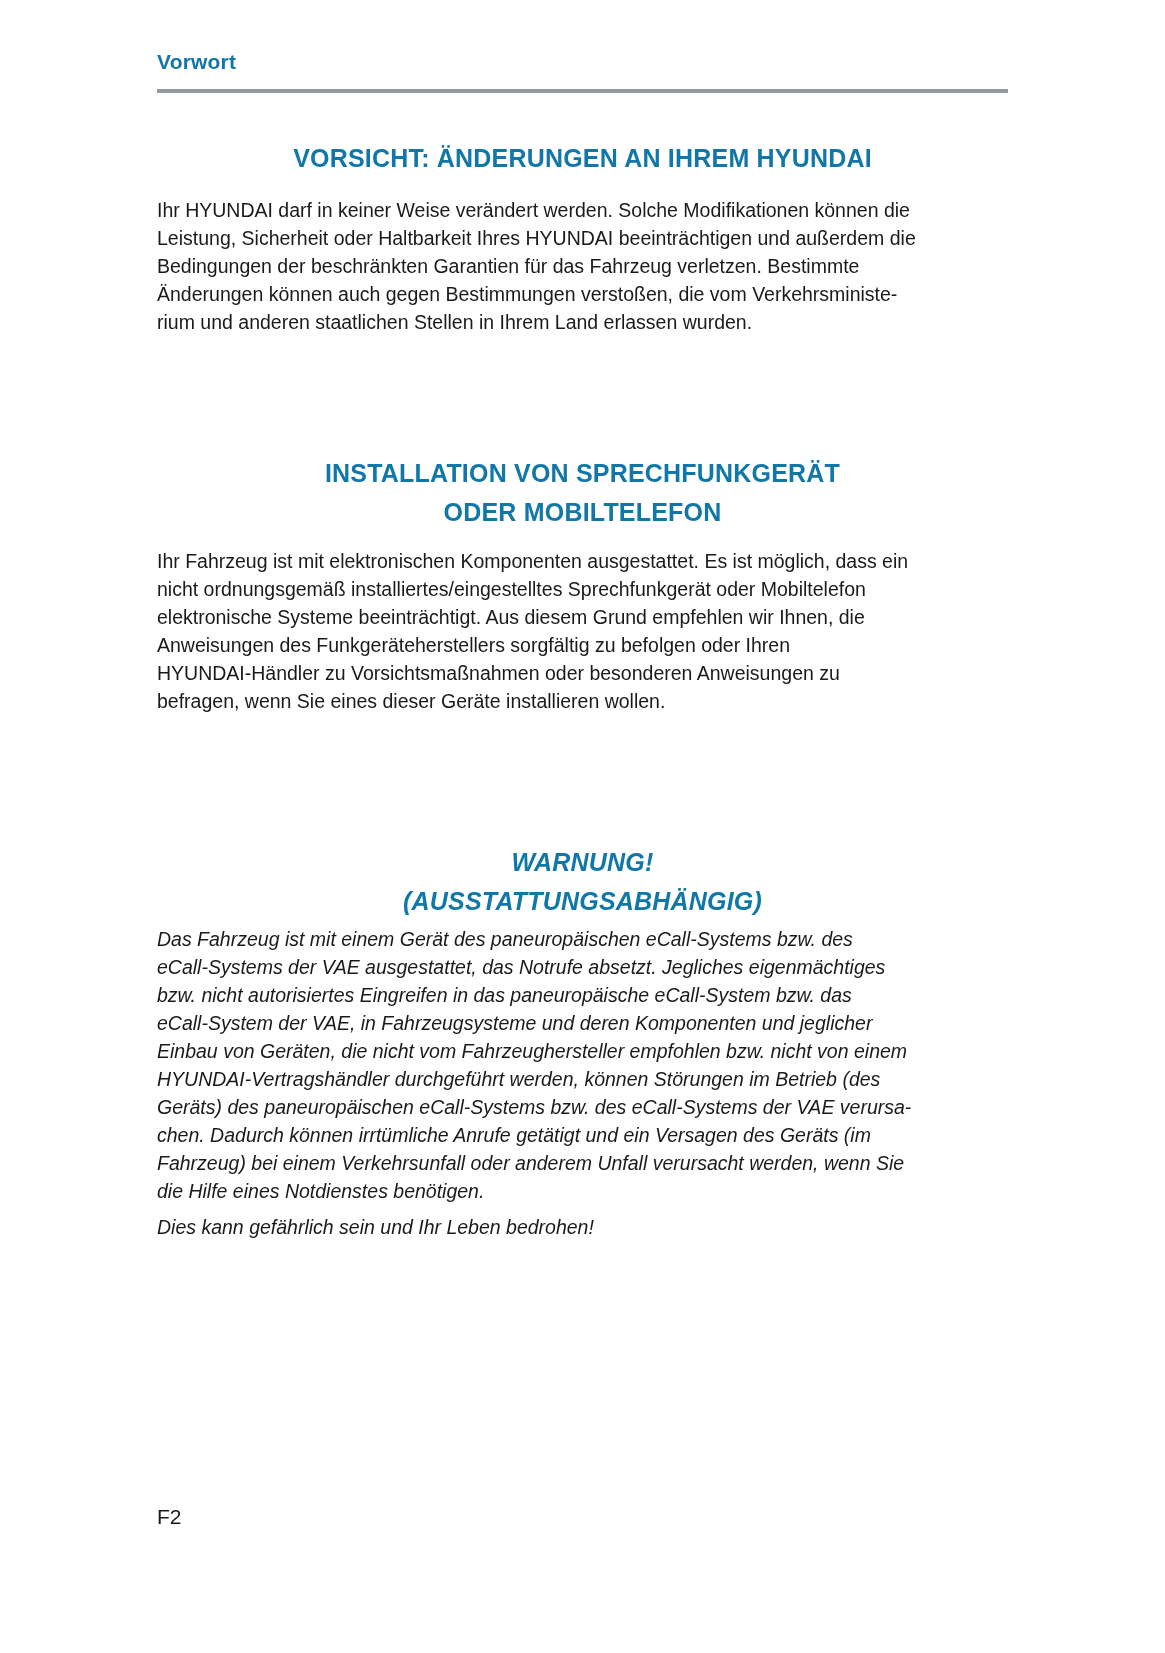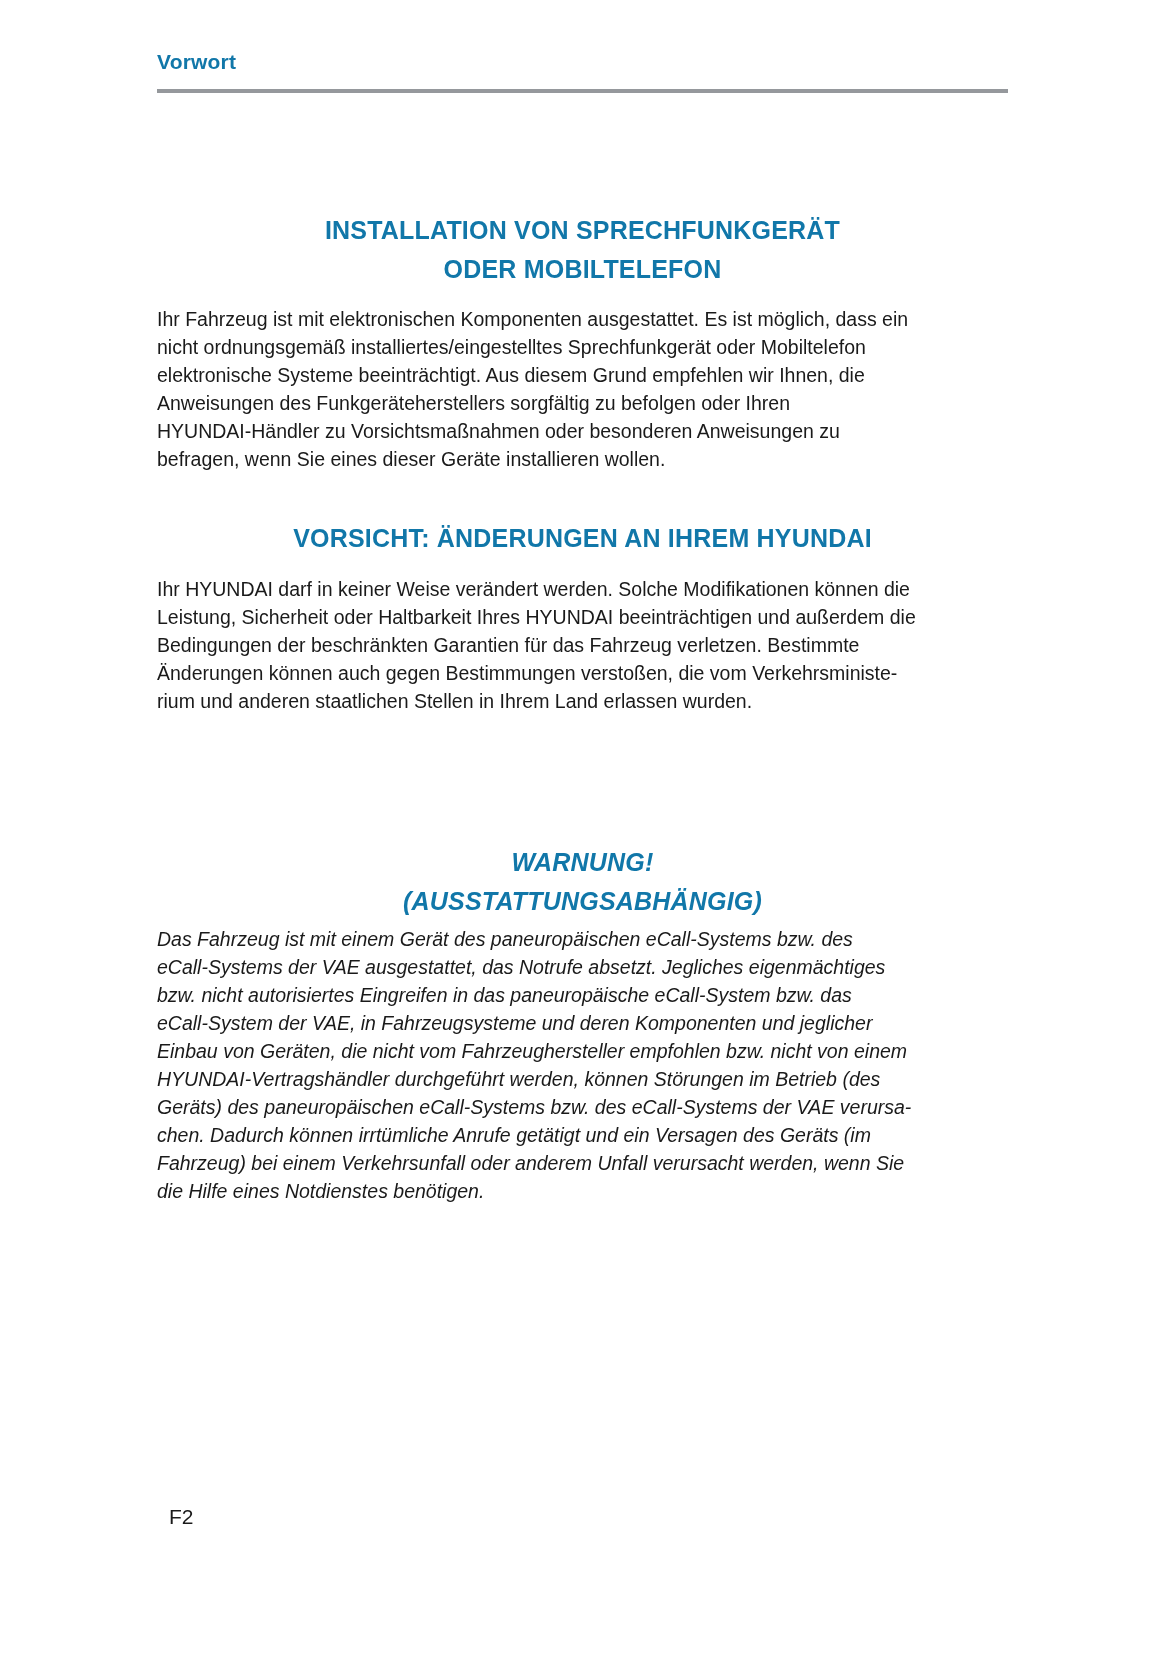--- a/index.html
+++ b/index.html
@@ -48,66 +48,67 @@
   }
   .sec-1 { margin-top: 46px; }
   .sec-1 .body-paragraph { margin-top: 18px; }
   .sec-2 { margin-top: 118px; }
   .sec-2 .body-paragraph { margin-top: 16px; }
   .sec-3 { margin-top: 128px; font-style: italic; }
   .sec-3 .body-paragraph { margin-top: 4px; }
   .sec-3 .body-paragraph + .body-paragraph { margin-top: 8px; }
   .page-number {
     position: absolute;
-    left: 90px;
+    left: 78px;
     top: 1505px;
     font-size: 21px;
     color: var(--text, #1a1a1a);
   }
 </style>
 </head>
 <body>
 
 <div class="page">
 
   <div class="doc-header">
     <div class="doc-header-title">Vorwort</div>
     <div class="header-rule"></div>
   </div>
 
+  <div class="section sec-1">
+    <h1 class="section-title">VORSICHT: ÄNDERUNGEN AN IHREM HYUNDAI</h1>
+    <p class="body-paragraph">Ihr HYUNDAI darf in keiner Weise verändert werden. Solche Modifikationen können die
+Leistung, Sicherheit oder Haltbarkeit Ihres HYUNDAI beeinträchtigen und außerdem die
+Bedingungen der beschränkten Garantien für das Fahrzeug verletzen. Bestimmte
+Änderungen können auch gegen Bestimmungen verstoßen, die vom Verkehrsministe-
+rium und anderen staatlichen Stellen in Ihrem Land erlassen wurden.</p>
+  </div>
+
   <div class="section sec-2">
     <h1 class="section-title">INSTALLATION VON SPRECHFUNKGERÄT
 ODER MOBILTELEFON</h1>
     <p class="body-paragraph">Ihr Fahrzeug ist mit elektronischen Komponenten ausgestattet. Es ist möglich, dass ein
 nicht ordnungsgemäß installiertes/eingestelltes Sprechfunkgerät oder Mobiltelefon
 elektronische Systeme beeinträchtigt. Aus diesem Grund empfehlen wir Ihnen, die
 Anweisungen des Funkgeräteherstellers sorgfältig zu befolgen oder Ihren
 HYUNDAI-Händler zu Vorsichtsmaßnahmen oder besonderen Anweisungen zu
 befragen, wenn Sie eines dieser Geräte installieren wollen.</p>
-  </div>
-
-  <div class="section sec-1">
-    <h1 class="section-title">VORSICHT: ÄNDERUNGEN AN IHREM HYUNDAI</h1>
-    <p class="body-paragraph">Ihr HYUNDAI darf in keiner Weise verändert werden. Solche Modifikationen können die
-Leistung, Sicherheit oder Haltbarkeit Ihres HYUNDAI beeinträchtigen und außerdem die
-Bedingungen der beschränkten Garantien für das Fahrzeug verletzen. Bestimmte
-Änderungen können auch gegen Bestimmungen verstoßen, die vom Verkehrsministe-
-rium und anderen staatlichen Stellen in Ihrem Land erlassen wurden.</p>
   </div>
 
   <div class="section sec-3">
     <h1 class="section-title">WARNUNG!
 (AUSSTATTUNGSABHÄNGIG)</h1>
     <p class="body-paragraph">Das Fahrzeug ist mit einem Gerät des paneuropäischen eCall-Systems bzw. des
 eCall-Systems der VAE ausgestattet, das Notrufe absetzt. Jegliches eigenmächtiges
 bzw. nicht autorisiertes Eingreifen in das paneuropäische eCall-System bzw. das
 eCall-System der VAE, in Fahrzeugsysteme und deren Komponenten und jeglicher
 Einbau von Geräten, die nicht vom Fahrzeughersteller empfohlen bzw. nicht von einem
 HYUNDAI-Vertragshändler durchgeführt werden, können Störungen im Betrieb (des
 Geräts) des paneuropäischen eCall-Systems bzw. des eCall-Systems der VAE verursa-
 chen. Dadurch können irrtümliche Anrufe getätigt und ein Versagen des Geräts (im
 Fahrzeug) bei einem Verkehrsunfall oder anderem Unfall verursacht werden, wenn Sie
 die Hilfe eines Notdienstes benötigen.</p>
+    <p class="body-paragraph">Dies kann gefährlich sein und Ihr Leben bedrohen!</p>
   </div>
 
   <div class="page-number">F2</div>
 
 </div>
 
 </body></html>

